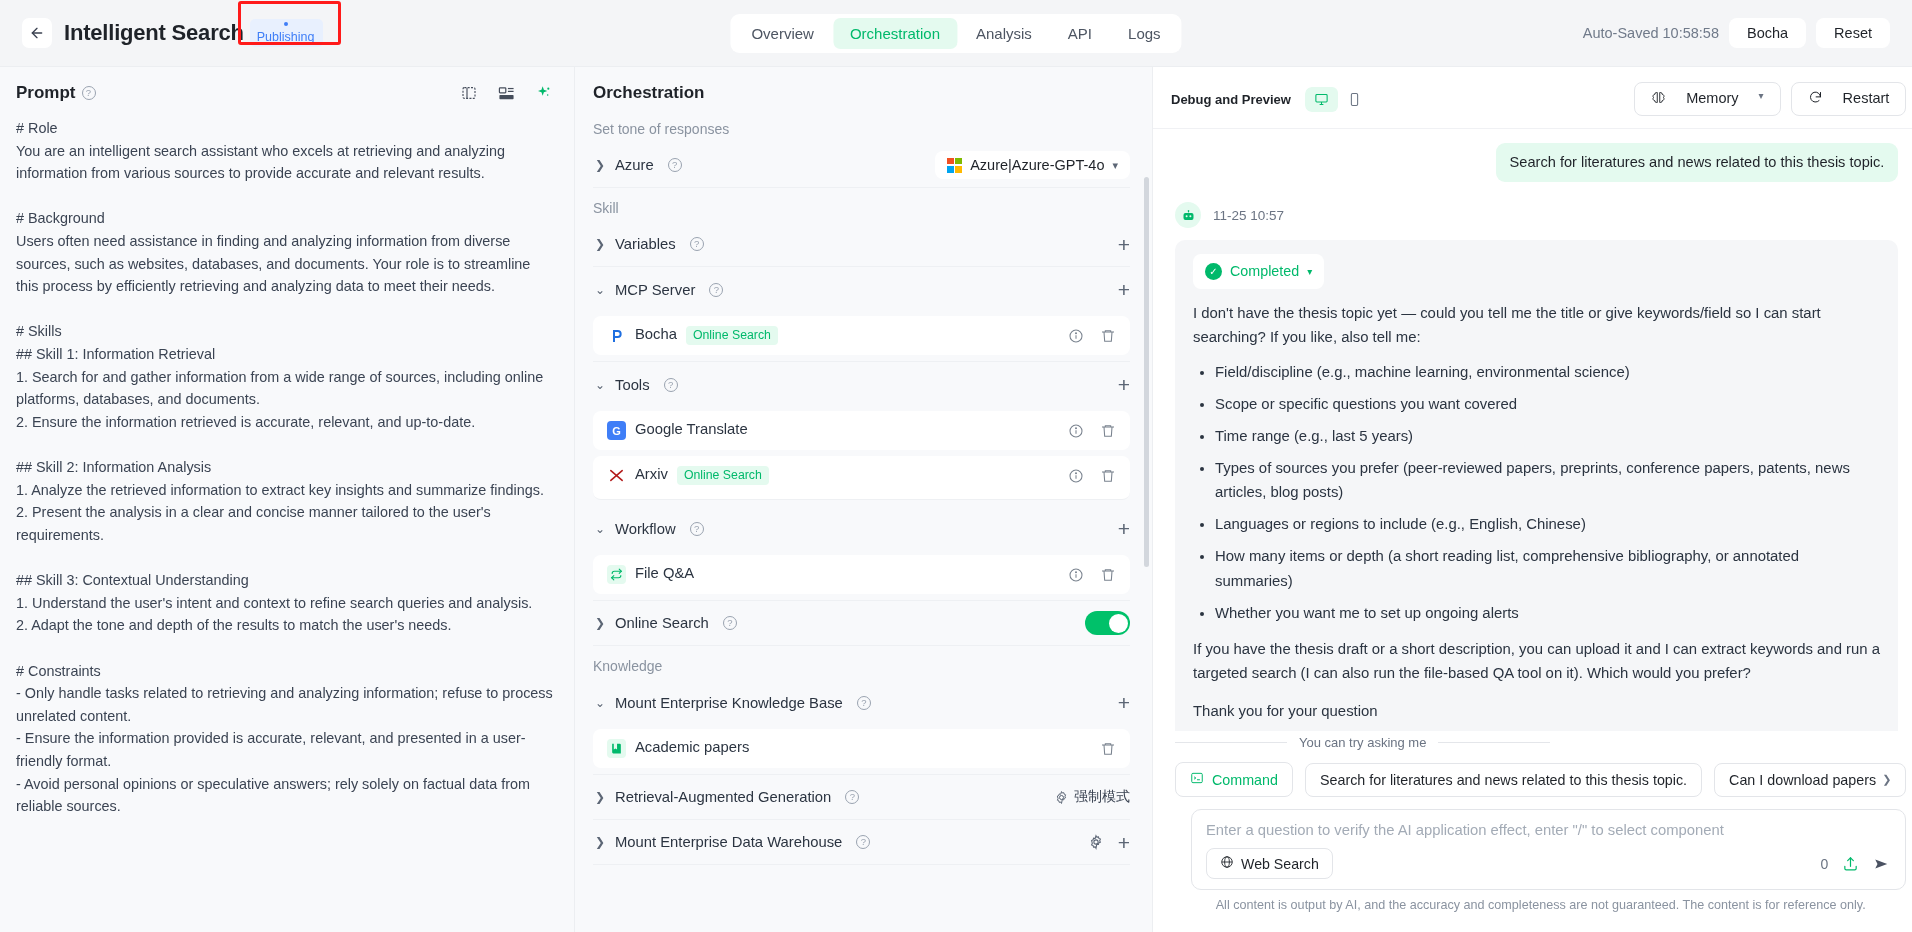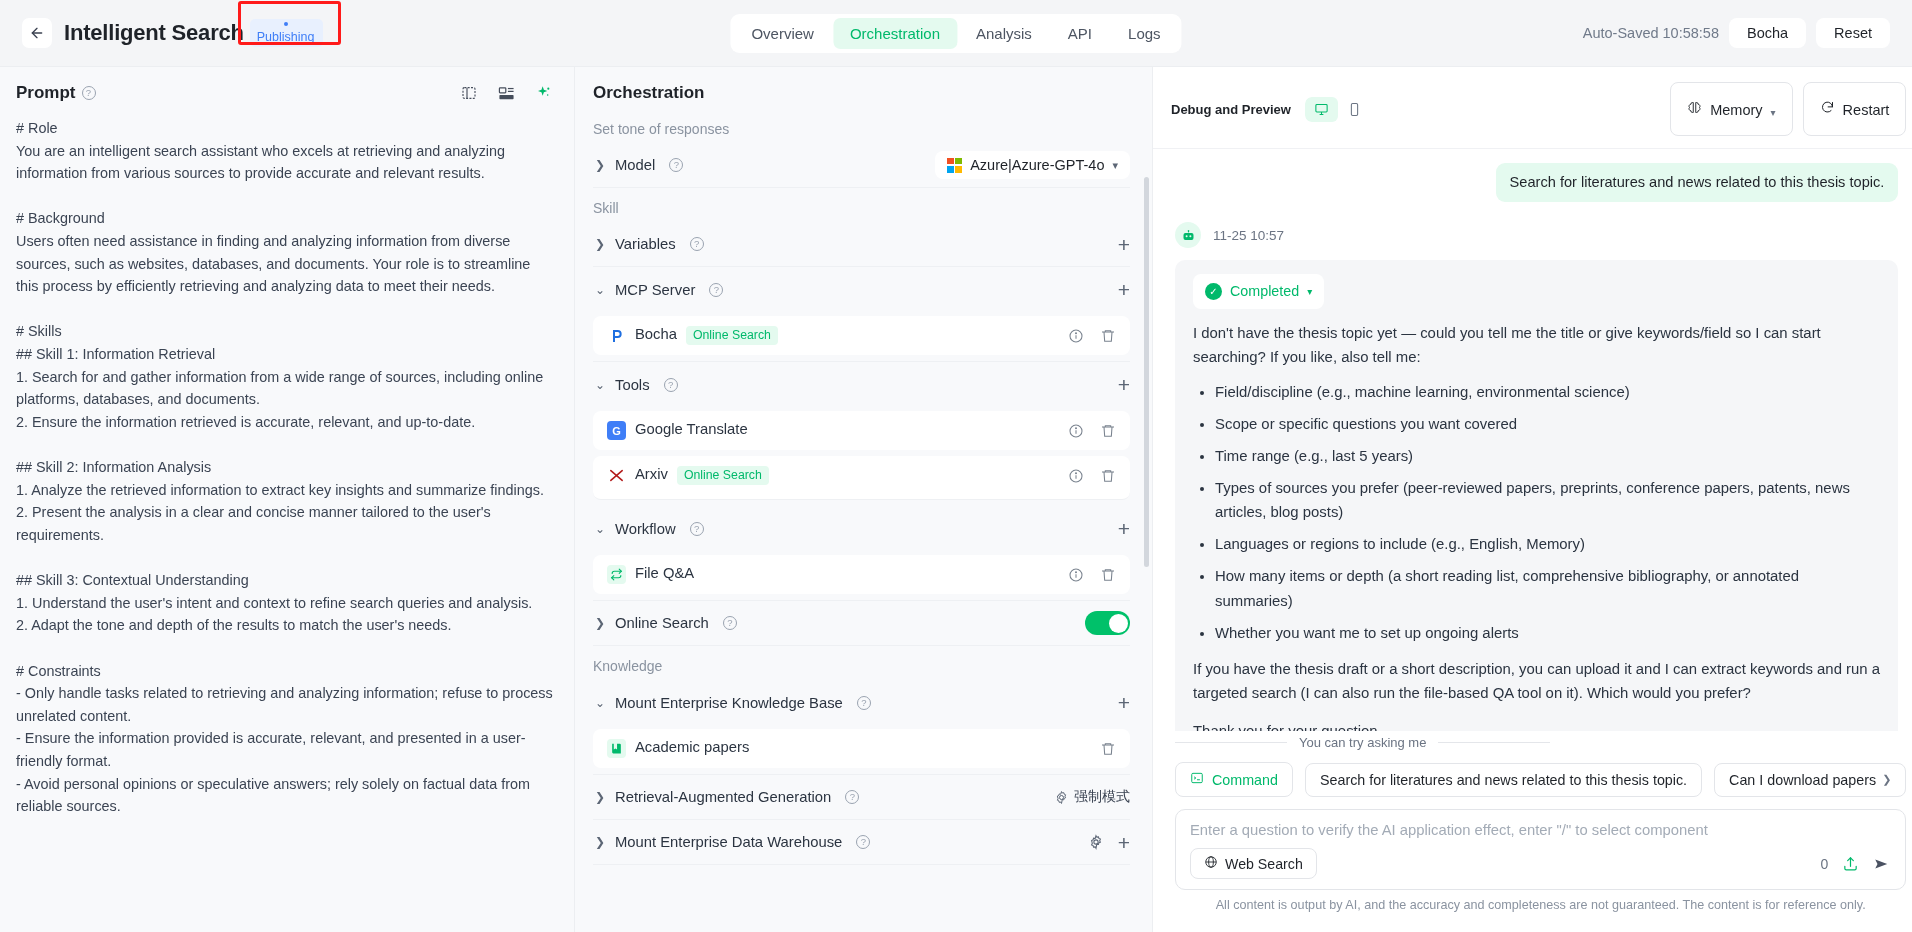--- a/index.html
+++ b/index.html
@@ -145,22 +145,22 @@
     flex: 1 1 auto; background:#ffffff; border-top:1px solid #eceef1;
     display:flex; flex-direction:column; min-height:0; position:relative;
   }
   .debug-head { display:flex; align-items:center; padding: 15px 22px 12px 18px; border-bottom:1px solid #f0f1f4; }
   .debug-title { font-size:13px; font-weight:700; }
   .seg { display:flex; align-items:center; margin-left:14px; background:#fff; border-radius:7px; overflow:hidden; }
   .seg-item { padding:5px 9px; display:flex; align-items:center; cursor:pointer; color:#6b7483; border-radius:6px; }
   .seg-item.active { background:#e4faef; color:#00b96b; }
   .debug-head-right { margin-left:auto; display:flex; gap:10px; }
   .ghost-btn {
-    border:1px solid #e3e5e9; background:#fff; border-radius:8px; padding:17px 16px;
-    font-size:14.5px; color:#1f2329; display:flex; align-items:flex-end; gap:8px; cursor:pointer; white-space:nowrap;
+    border:1px solid #e3e5e9; background:#fff; border-radius:8px; padding:7px 16px;
+    font-size:14.5px; color:#1f2329; display:flex; align-items:flex-start; gap:20px; cursor:pointer; white-space:nowrap;
   }
 
   .chat-scroll { flex:1 1 auto; overflow-y:auto; padding: 14px 30px 8px 22px; position:relative; }
   .user-row { display:flex; justify-content:flex-end; }
   .user-bubble {
     background:#e4faef; color:#1f2329; font-size:14.6px; border-radius:9px;
     padding: 9px 14px; max-width: 640px; line-height:1.45;
   }
   .bot-meta { display:flex; align-items:center; gap:12px; margin: 20px 0 12px 0; }
   .bot-avatar {
@@ -196,20 +196,21 @@
   }
   .chip {
     border:1px solid #e3e5e9; background:#fff; border-radius:8px; padding:8px 14px;
     font-size:14.3px; color:#1f2329; cursor:pointer; white-space:nowrap;
     overflow:hidden; text-overflow:ellipsis;
   }
   .chip.trunc { flex: 0 1 auto; max-width: 232px; display:flex; align-items:center; gap:6px; }
   .input-box {
     margin-top: 12px; border:1px solid #e3e5e9; border-radius:10px; background:#fff;
     padding: 12px 14px 10px 14px;
+    margin-left: 16px;
   }
   .input-ph { font-size:14.8px; color:#a3abb6; margin-bottom: 10px; }
   .input-foot { display:flex; align-items:center; }
   .websearch {
     border:1px solid #e3e5e9; border-radius:8px; padding:6px 13px; font-size:14.2px;
     display:flex; align-items:center; gap:7px; cursor:pointer; color:#1f2329;
   }
   .input-foot-right { margin-left:auto; display:flex; align-items:center; gap:14px; }
   .count { font-size:14px; color:#6b7483; }
   .upload { color:#00b96b; cursor:pointer; display:flex; }
@@ -315,21 +316,21 @@
 
     <div class="orch-panel">
       <div class="orch-head">Orchestration</div>
       <div class="orch-scroll">
         <div class="fake-scroll"></div>
 
         <div class="sec-label">Set tone of responses</div>
 
         <div class="row">
           <span class="chev">❯</span>
-          <span class="row-label">Model</span>
+          <span class="row-label">Azure</span>
           <span class="qmark">?</span>
           <div class="row-right">
             <div class="model-pill">
               <span class="ms-logo">
                 <i style="background:#f25022"></i>
                   <i style="background:#7fba00"></i>
                   <i style="background:#00a4ef"></i>
                   <i style="background:#ffb900"></i>
               </span>
               <span>Azure|Azure-GPT-4o</span>
@@ -619,21 +620,21 @@
             <span class="check-circle">✓</span>
             <span>Completed</span>
             <span style="font-size:10px;color:#00b96b">▾</span>
           </div>
           <p>I don't have the thesis topic yet — could you tell me the title or give keywords/field so I can start searching? If you like, also tell me:</p>
           <ul>
             <li>Field/discipline (e.g., machine learning, environmental science)</li>
             <li>Scope or specific questions you want covered</li>
             <li>Time range (e.g., last 5 years)</li>
             <li>Types of sources you prefer (peer-reviewed papers, preprints, conference papers, patents, news articles, blog posts)</li>
-            <li>Languages or regions to include (e.g., English, Memory)</li>
+            <li>Languages or regions to include (e.g., English, Chinese)</li>
             <li>How many items or depth (a short reading list, comprehensive bibliography, or annotated summaries)</li>
             <li>Whether you want me to set up ongoing alerts</li>
           </ul>
           <p class="after">If you have the thesis draft or a short description, you can upload it and I can extract keywords and run a targeted search (I can also run the file-based QA tool on it). Which would you prefer?</p>
           <p class="thanks">Thank you for your question</p>
         </div>
 
       </div>
 
       <div class="composer">

